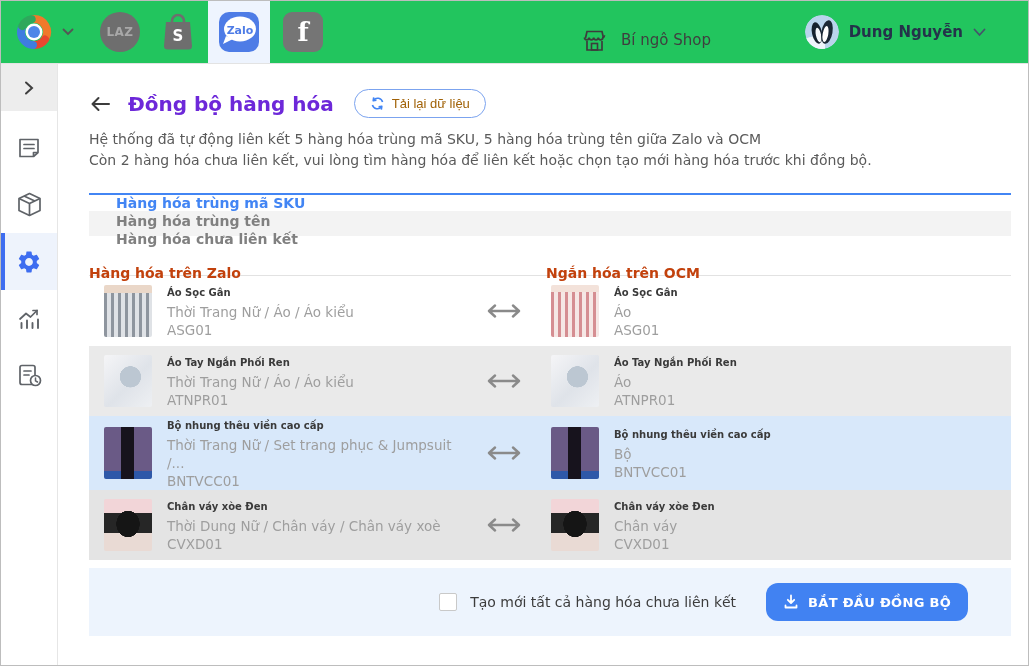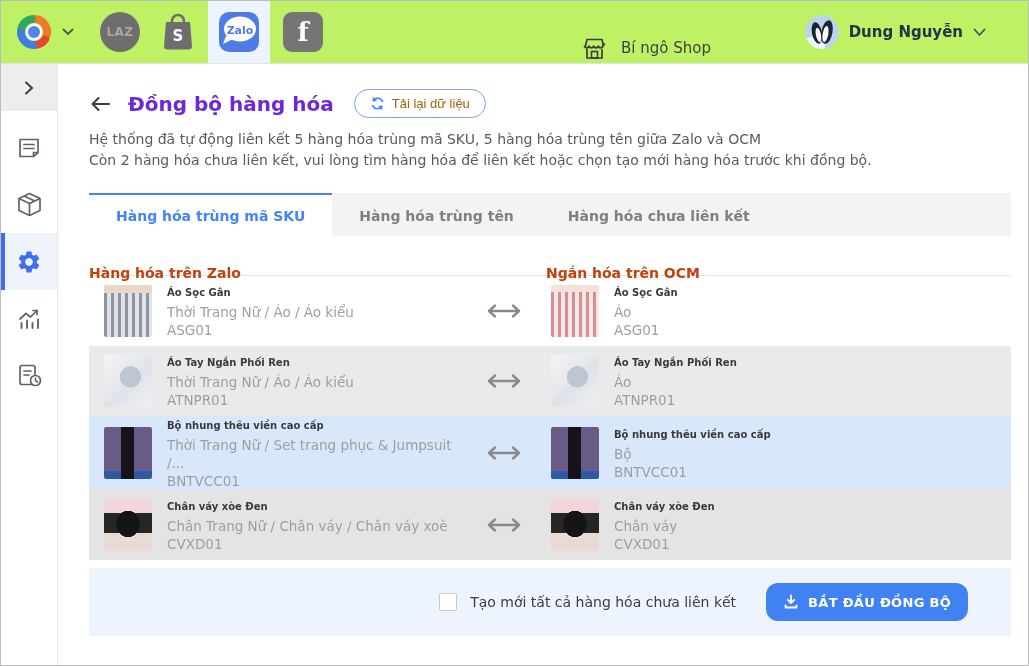--- a/index.html
+++ b/index.html
@@ -1,28 +1,28 @@
 <!DOCTYPE html>
 <html><head>
 <meta charset="utf-8">
 <style>
   * { margin:0; padding:0; box-sizing:border-box; }
   body { background:#f0f0f0; font-family:"DejaVu Sans","Liberation Sans",sans-serif; }
   .window { width:1029px; height:666px; background:#fff; border:1px solid #bdbdbd; position:relative; overflow:hidden; }
 
   
-  .topbar { height:63px; background:#bef264; border-bottom:1px solid #e3e3e3; display:flex; align-items:center; padding-left:13px; position:relative; }
+  .topbar { height:63px; background:#22c55e; border-bottom:1px solid #e3e3e3; display:flex; align-items:center; padding-left:13px; position:relative; }
   .logo-wrap { width:40px; height:40px; flex:0 0 auto; }
   .tb-chevron { margin:0 6px 0 8px; display:flex; }
   .chan { display:flex; align-items:center; justify-content:center; flex:0 0 auto; }
   .chan-laz { width:40px; height:40px; border-radius:50%; background:#6e6e6e; color:#a8a8a8; font-size:12px; font-weight:700; margin-left:20px; letter-spacing:.5px; }
   .chan-shopee { margin-left:20px; }
   .zalo-block { width:62px; height:62px; background:#eef4fe; margin-left:12px; display:flex; align-items:center; justify-content:center; }
   .chan-fb { width:40px; height:40px; border-radius:9px; background:#757575; color:#fff; font-size:26px; font-weight:700; margin-left:13px; font-family:"DejaVu Serif","Liberation Serif",serif; }
-  .store-group { position:absolute; left:580px; top:16px; height:100%; display:flex; align-items:center; gap:13px; }
+  .store-group { position:absolute; left:580px; top:8px; height:100%; display:flex; align-items:center; gap:13px; }
   .store-name { font-size:15px; color:#3f3f3f; }
   .user-group { position:absolute; right:42px; top:0; height:100%; display:flex; align-items:center; gap:10px; }
   .avatar { width:34px; height:34px; border-radius:50%; overflow:hidden; flex:0 0 auto; }
   .user-name { font-size:15px; font-weight:700; color:#24324a; }
 
   
   .body-row { display:flex; height:602px; }
   .sidebar { width:57px; flex:0 0 auto; border-right:1px solid #e6e6e6; background:#fff; }
   .collapse-strip { height:47px; background:#ededed; display:flex; align-items:center; justify-content:center; }
   .side-items { margin-top:8px; }
@@ -34,21 +34,21 @@
   .content { width:922px; }
 
   
   .page-header { display:flex; align-items:center; }
   .back-btn { display:flex; align-items:center; cursor:pointer; }
   .page-title { font-size:20px; font-weight:700; color:#6d28d9; margin-left:17px; }
   .reload-btn { margin-left:20px; display:flex; align-items:center; gap:7px; border:1px solid #7ba3ef; border-radius:16px; padding:6px 15px; color:#a16207; font-size:13px; background:#fff; cursor:pointer; }
   .desc { margin-top:11px; font-size:14px; color:#5a5a5a; line-height:21px; }
 
   
-  .tabbar { margin-top:22px; display:flex; background:#f3f3f3; height:43px; }
+  .tabbar { margin-top:22px; display:flex; background:#f3f3f3; height:43px;flex-direction:column; }
   .tab { padding:0 27px; display:flex; align-items:center; font-size:14px; font-weight:700; color:#808080; cursor:pointer; border-top:2px solid transparent; }
   .tab.active { background:#fff; color:#4285f4; border-top-color:#4285f4; }
   .tab-fill { flex:1; }
 
   
   .thead { position:relative; height:40px; border-bottom:1px solid #e2e2e2; display:flex; align-items:center; }
   .th { font-size:14px; font-weight:700; color:#c2410c;margin-top:34px; }
   .th-ocm { position:absolute; left:457px; }
   .rows { }
   .prow { display:flex; align-items:center; min-height:70px; }
@@ -306,21 +306,21 @@
                 <div class="psku">BNTVCC01</div>
               </div>
             </div>
           </div>
 
           <div class="prow bg-gray2">
             <div class="cell-left">
               <div class="thumb" data-img="cvxd-zalo"></div>
               <div>
                 <div class="pname">Chân váy xòe Đen</div>
-                <div class="pcat">Chân Trang Nữ / Chân váy / Chân váy xoè</div>
+                <div class="pcat">Thời Dung Nữ / Chân váy / Chân váy xoè</div>
                 <div class="psku">CVXD01</div>
               </div>
             </div>
             <div class="cell-mid">
               <svg width="40" height="16" viewBox="0 0 40 16">
                 <path d="M6 8 H34 M11 2.5 L5 8 L11 13.5 M29 2.5 L35 8 L29 13.5" fill="none" stroke="#8a8a8a" stroke-width="2.4" stroke-linecap="round" stroke-linejoin="round"></path>
               </svg>
             </div>
             <div class="cell-right">
               <div class="thumb" data-img="cvxd-ocm"></div>

